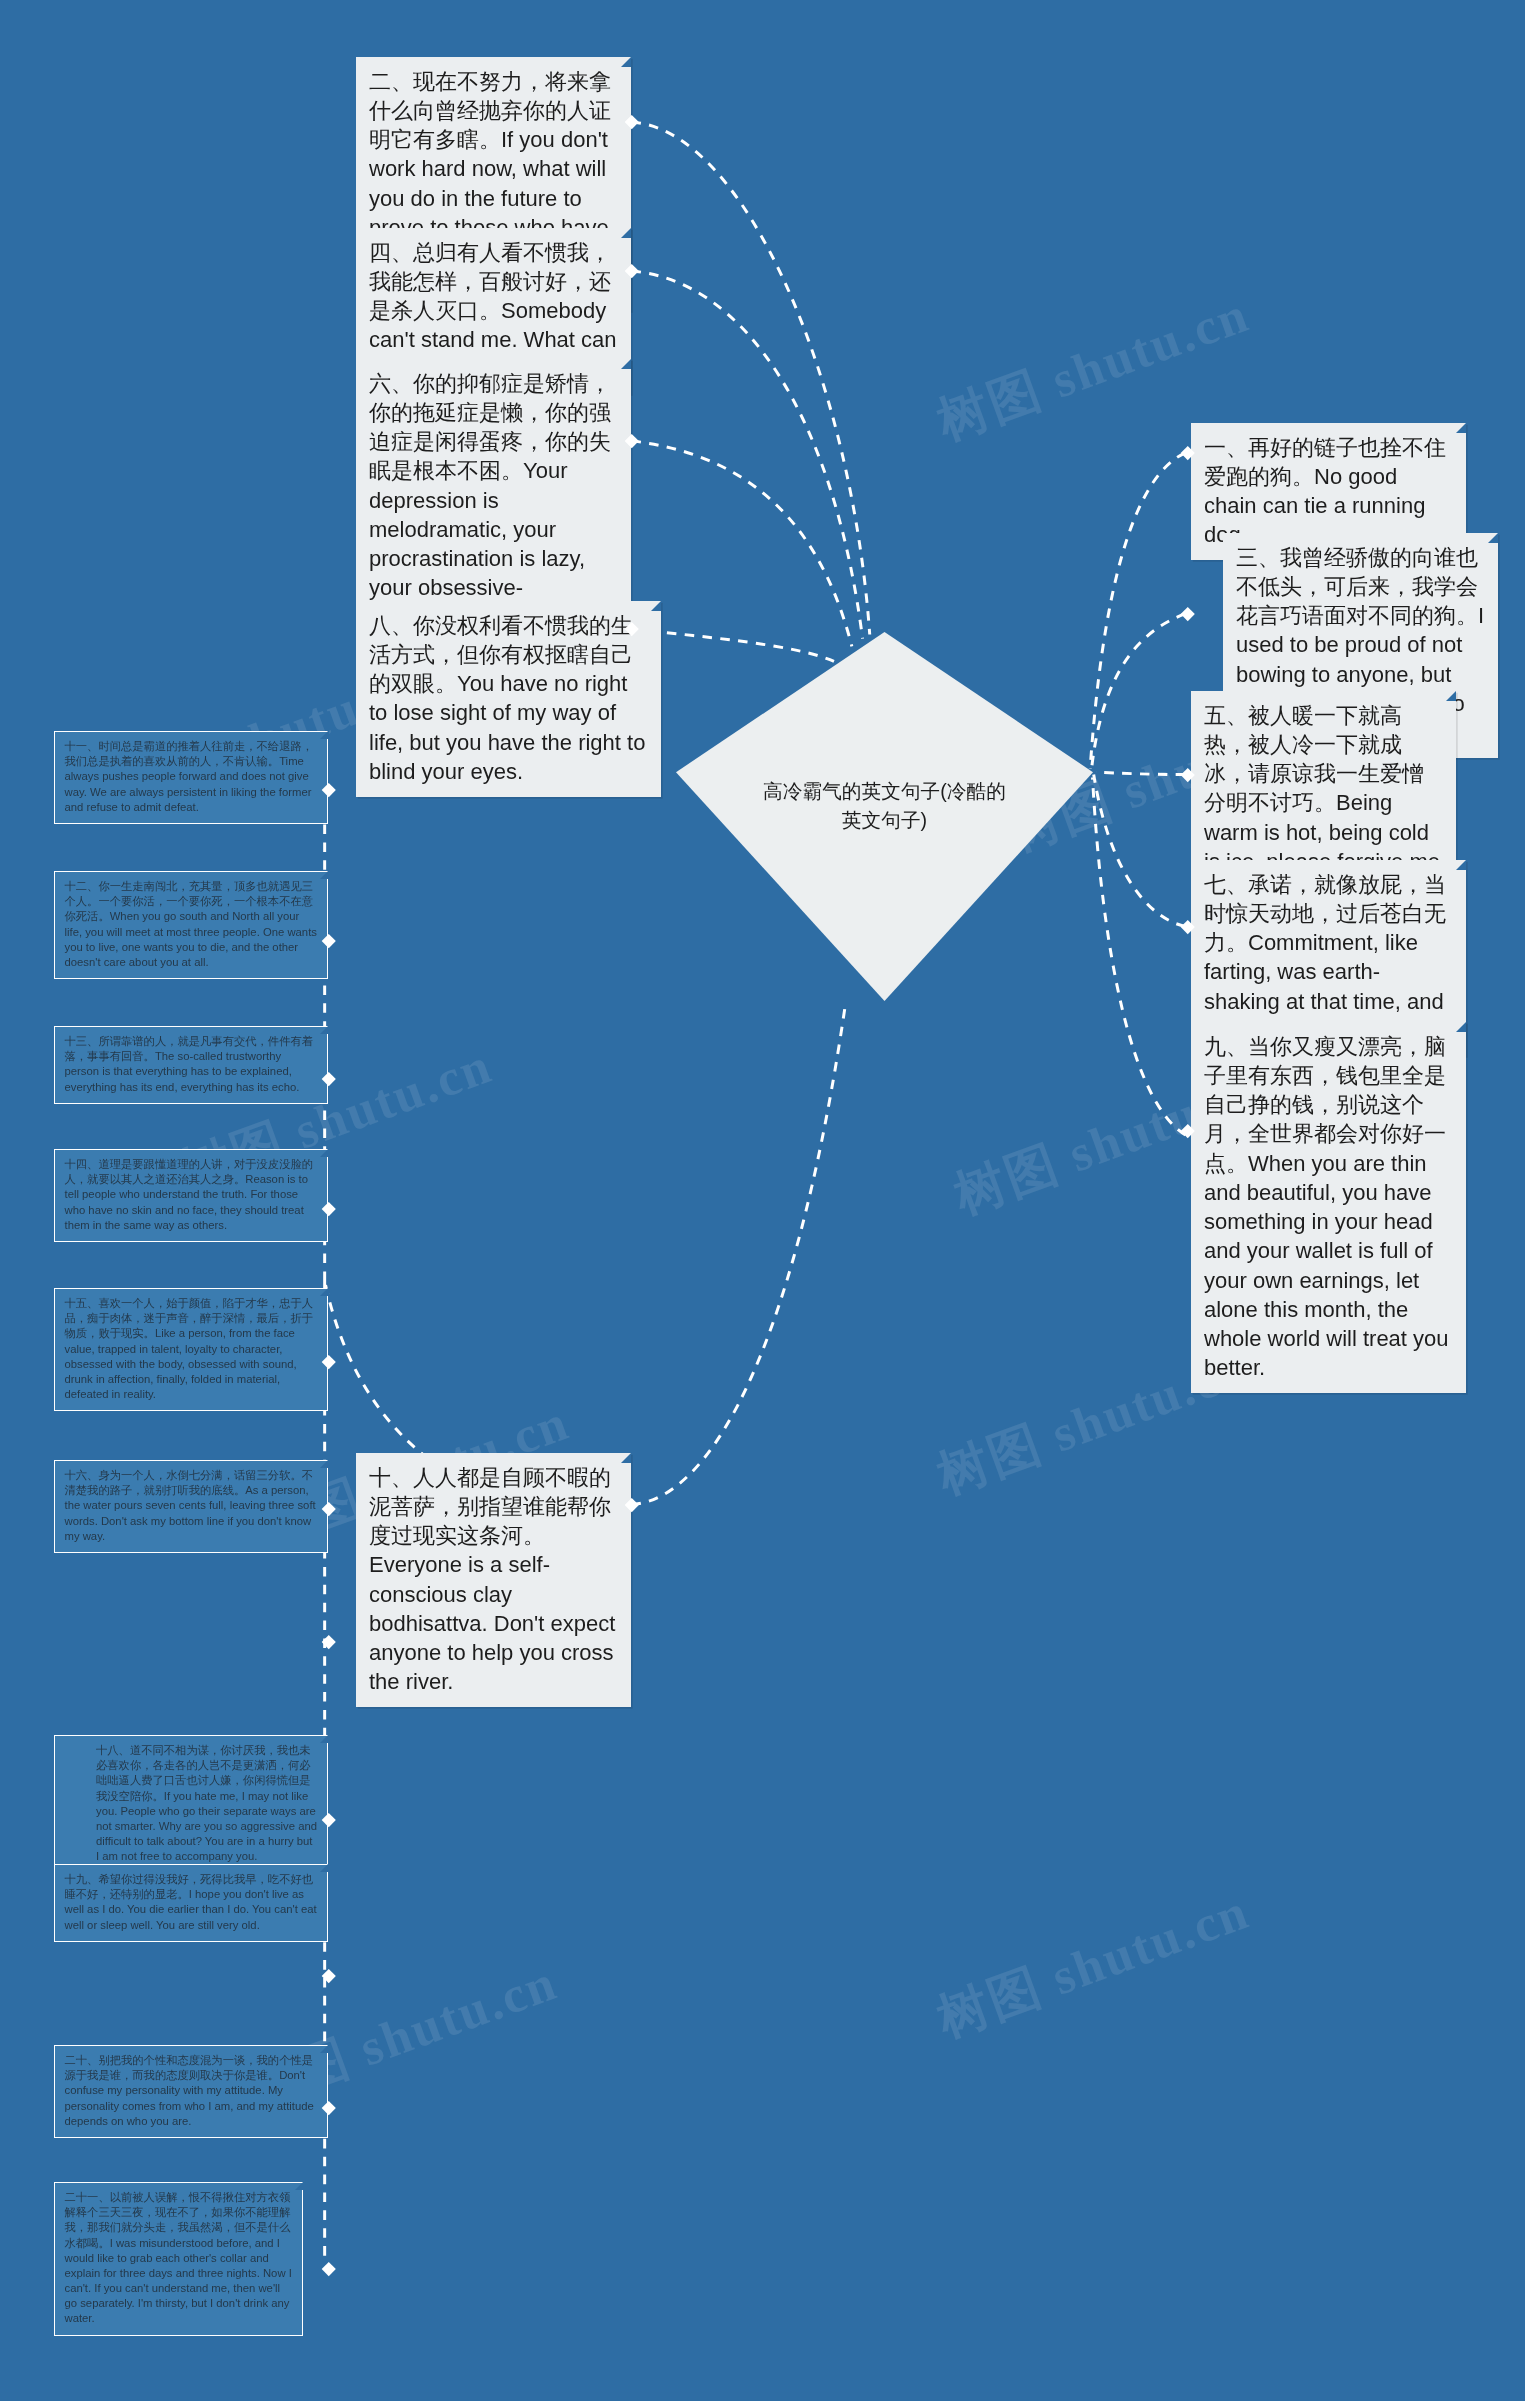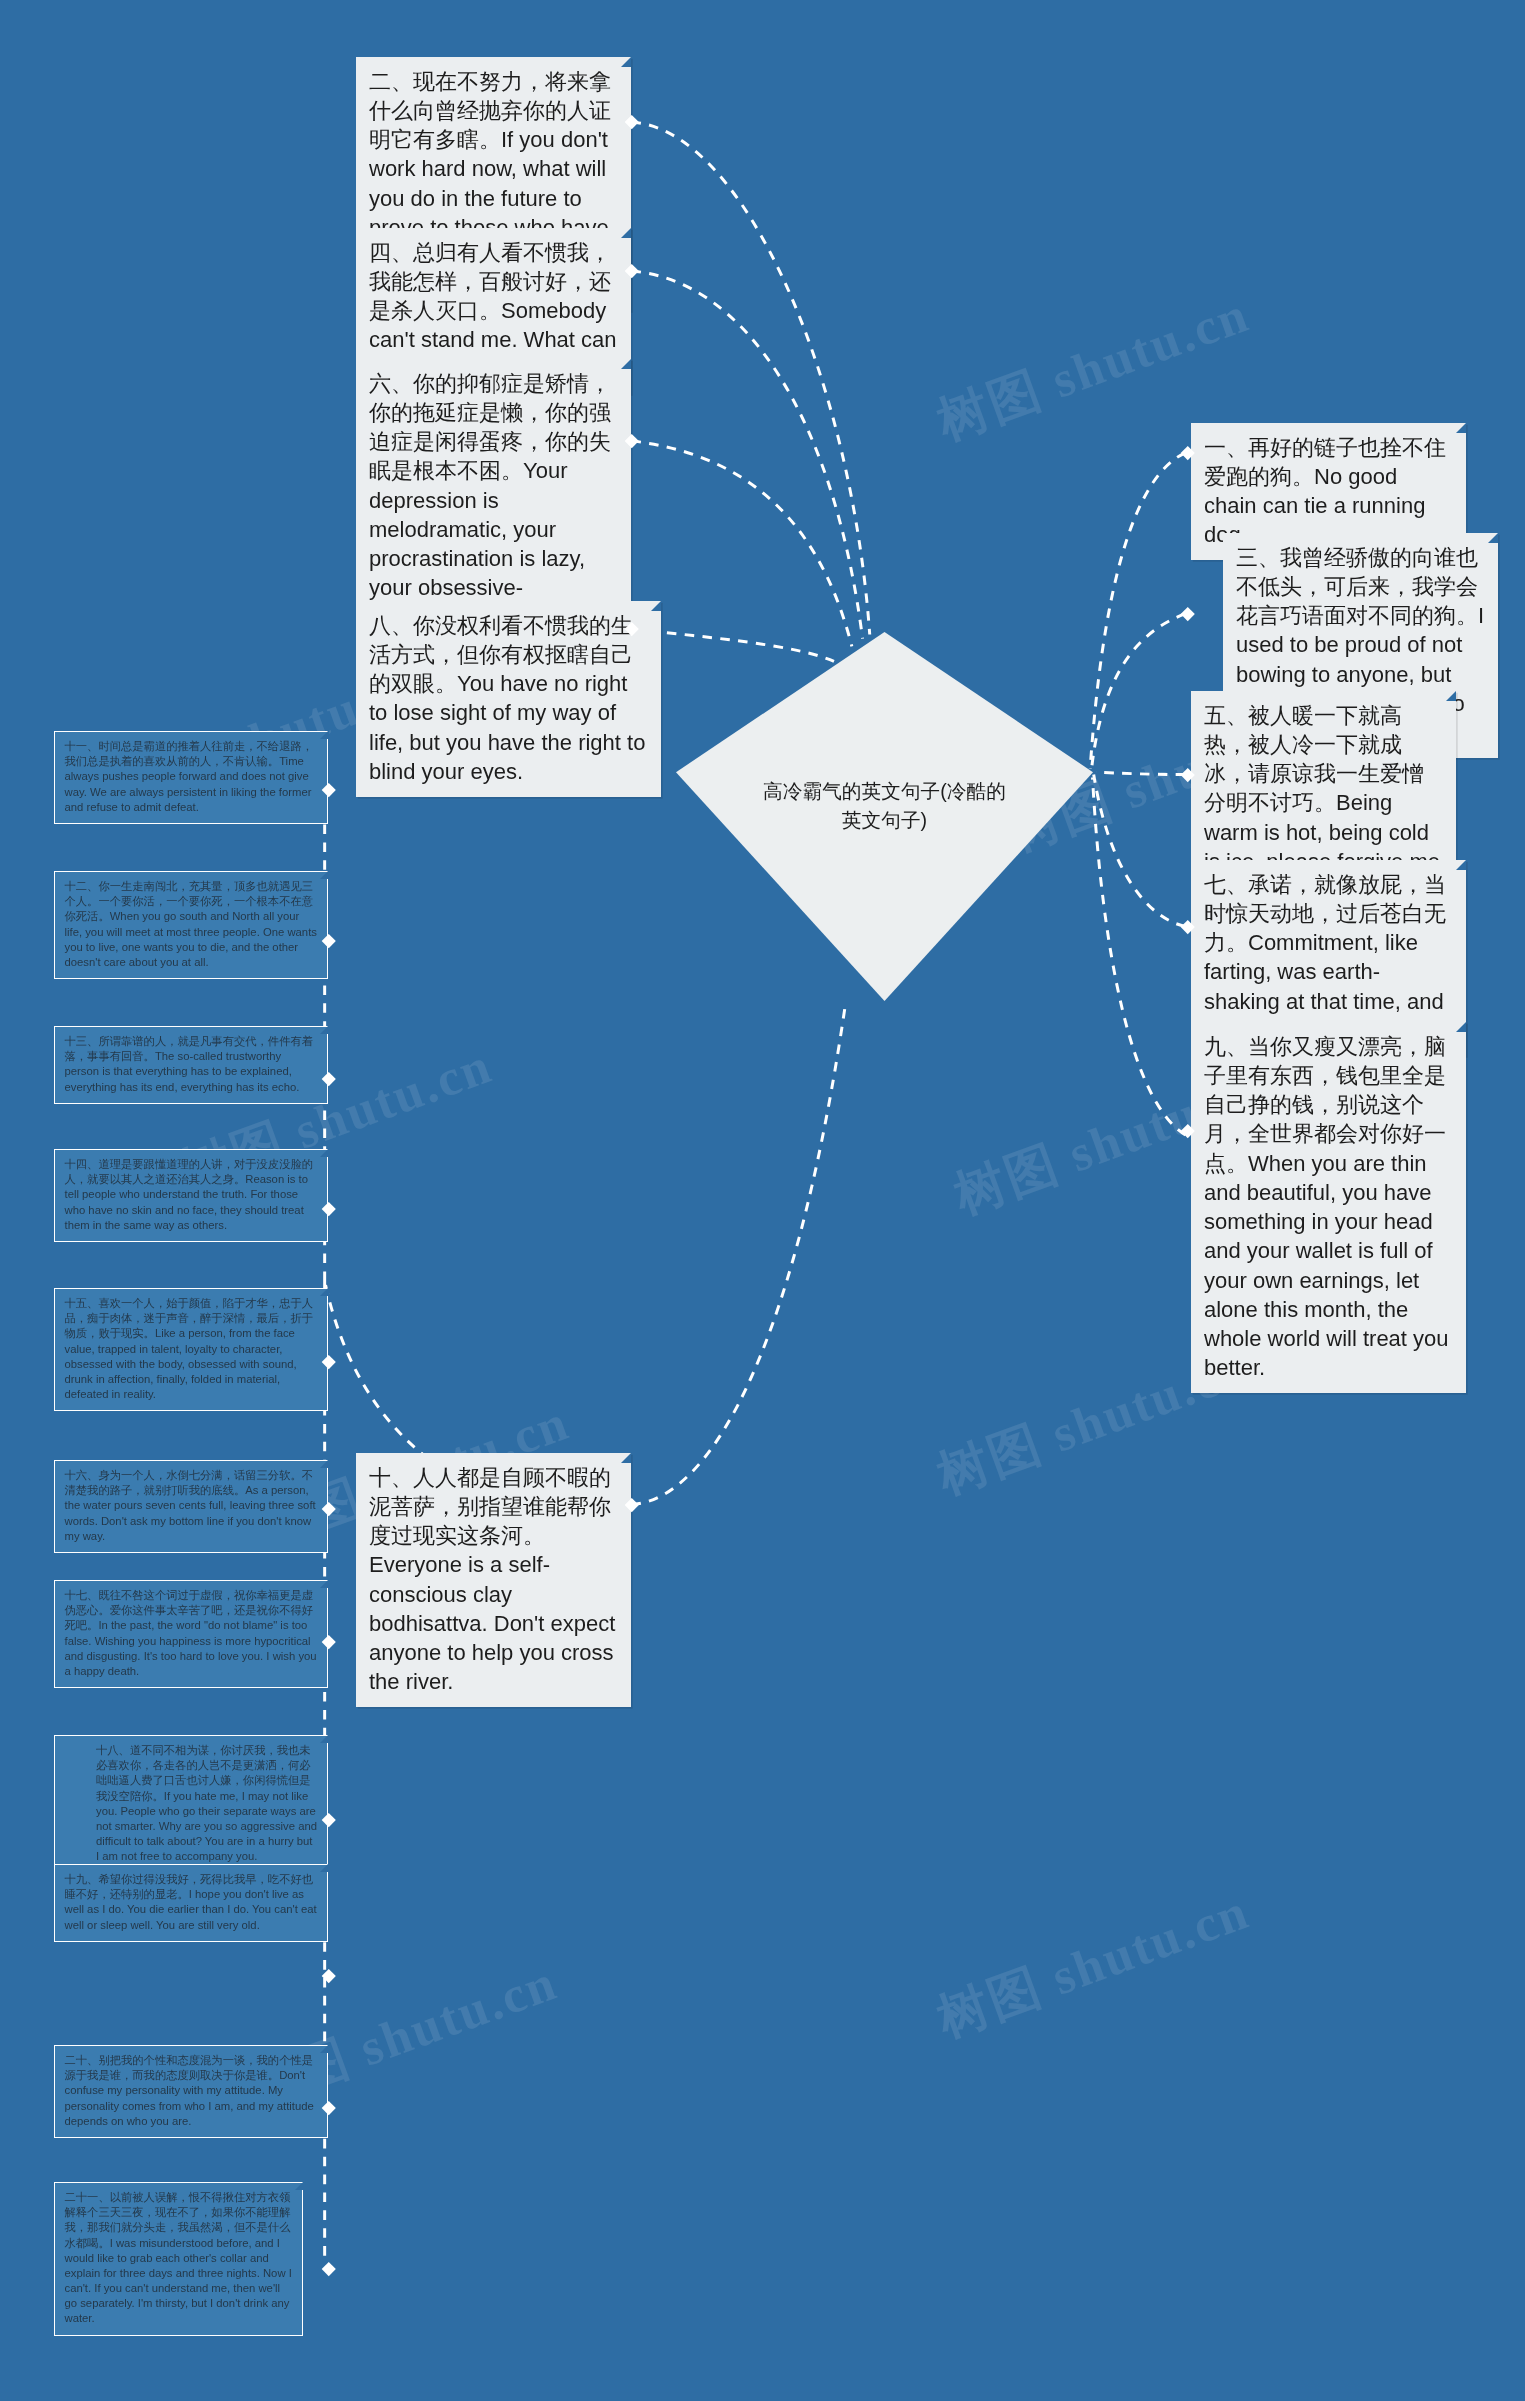--- a/index.html
+++ b/index.html
@@ -224,23 +224,20 @@
   <div class="card dark" style="left:54px; top:1288px; width:274px;">
     <span>十五、喜欢一个人，始于颜值，陷于才华，忠于人品，痴于肉体，迷于声音，醉于深情，最后，折于物质，败于现实。Like a person, from the face value, trapped in talent, loyalty to character, obsessed with the body, obsessed with sound, drunk in affection, finally, folded in material, defeated in reality.</span>
   </div>
   <div class="diamond" style="left:324px; top:1357px;"></div>
 
   <div class="card dark" style="left:54px; top:1460px; width:274px;">
     <span>十六、身为一个人，水倒七分满，话留三分软。不清楚我的路子，就别打听我的底线。As a person, the water pours seven cents full, leaving three soft words. Don't ask my bottom line if you don't know my way.</span>
   </div>
   <div class="diamond" style="left:324px; top:1504px;"></div>
 
-  <div class="card dark" style="left:54px; top:1580px; width:274px;">
-    <span>十七、既往不咎这个词过于虚假，祝你幸福更是虚伪恶心。爱你这件事太辛苦了吧，还是祝你不得好死吧。In the past, the word "do not blame" is too false. Wishing you happiness is more hypocritical and disgusting. It's too hard to love you. I wish you a happy death.</span>
-  </div>
   <div class="diamond" style="left:324px; top:1637px;"></div>
 
   <div class="card dark" style="left:54px; top:1735px; width:274px;padding-left:41px;">
     <span>十八、道不同不相为谋，你讨厌我，我也未必喜欢你，各走各的人岂不是更潇洒，何必咄咄逼人费了口舌也讨人嫌，你闲得慌但是我没空陪你。If you hate me, I may not like you. People who go their separate ways are not smarter. Why are you so aggressive and difficult to talk about? You are in a hurry but I am not free to accompany you.</span>
   </div>
   <div class="diamond" style="left:324px; top:1815px;"></div>
 
   <div class="card dark" style="left:54px; top:1864px; width:274px;">
     <span>十九、希望你过得没我好，死得比我早，吃不好也睡不好，还特别的显老。I hope you don't live as well as I do. You die earlier than I do. You can't eat well or sleep well. You are still very old.</span>
   </div>

